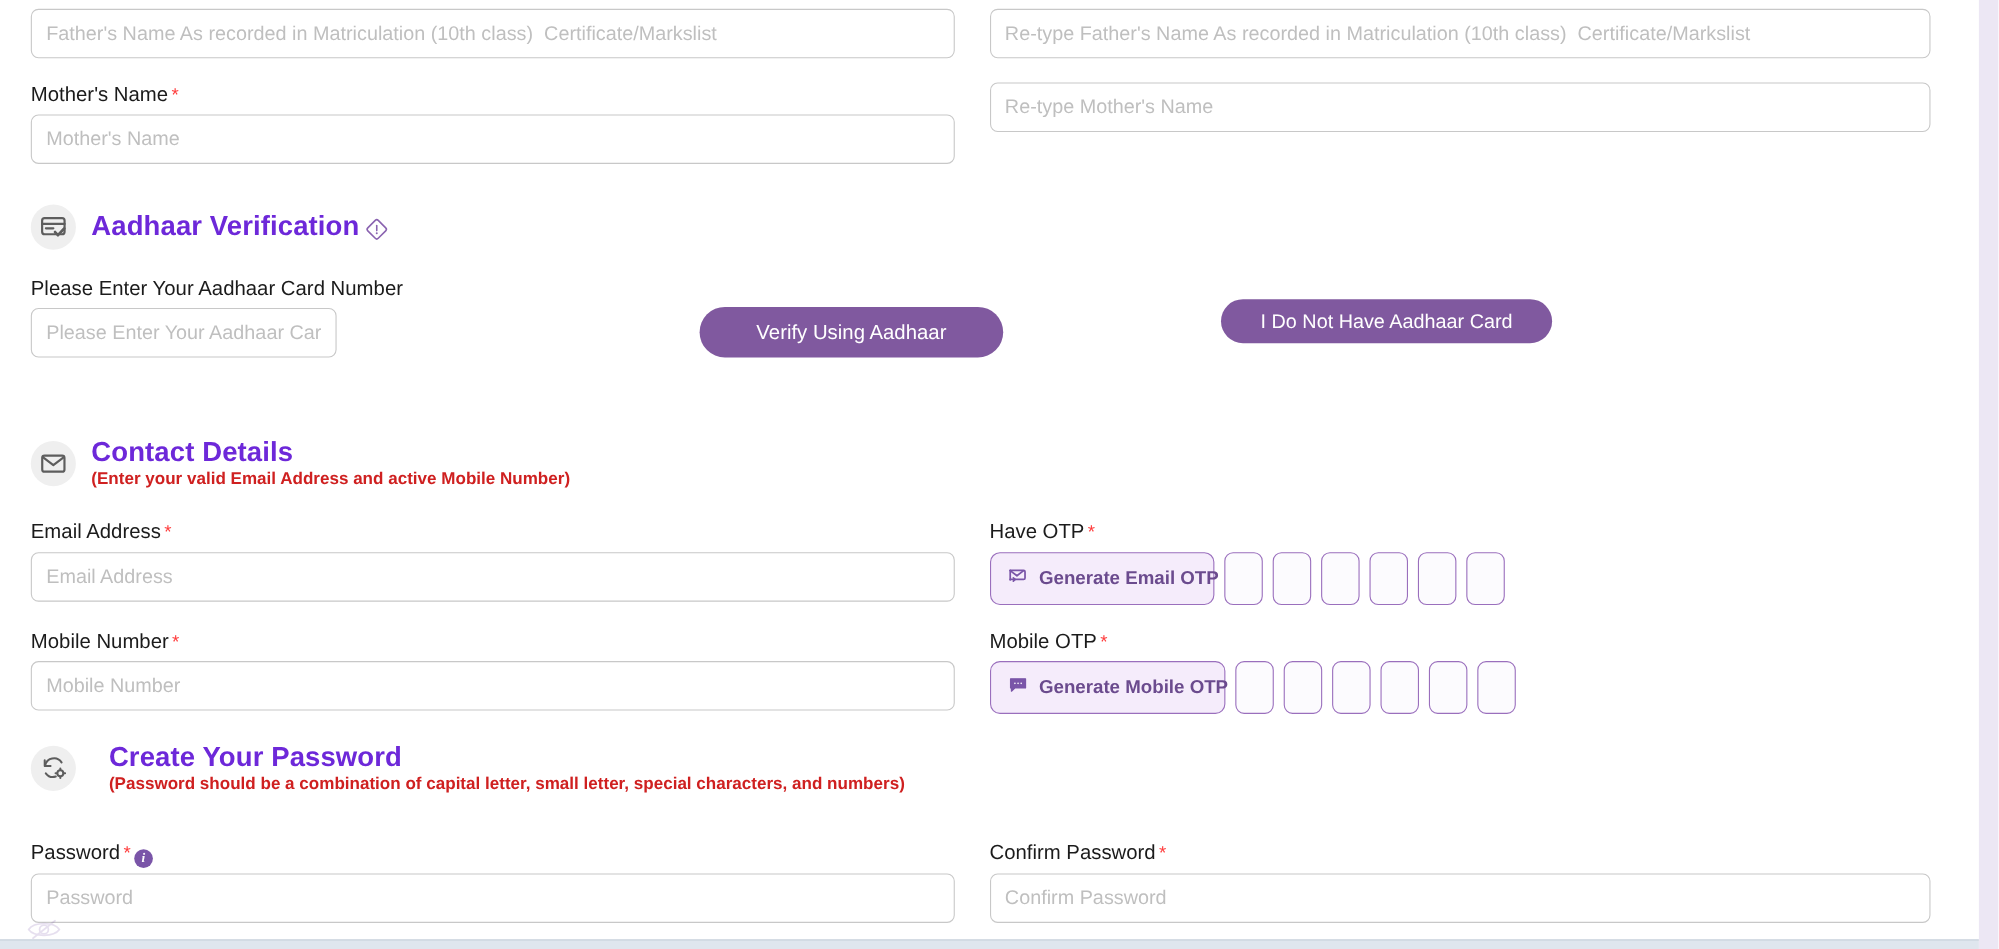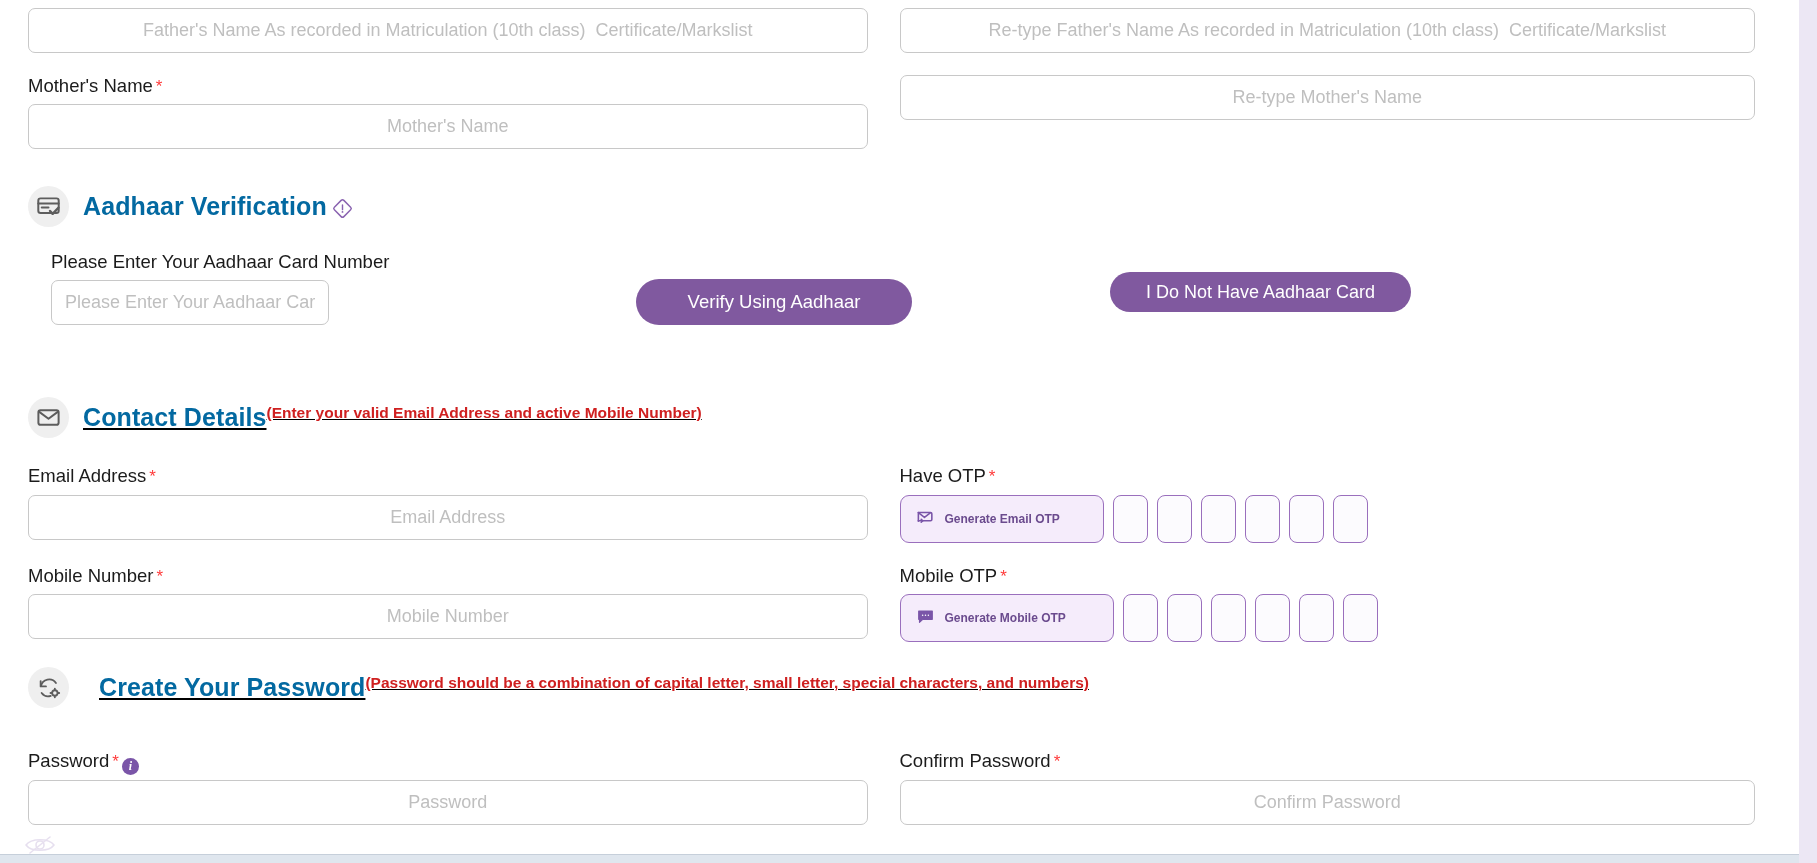--- a/index.html
+++ b/index.html
@@ -63,21 +63,20 @@
     width: 100%;
     height: 45px;
     border: 1px solid #c8c8c8;
     border-radius: 7px;
     background: #fff;
     font-size: 18px;
     color: #2b2b2b;
     padding: 0 13px;
     font-family: "Liberation Sans", sans-serif;
     outline: none;
-    text-align: center;
   }
   .txt-input::placeholder { color: #bfbfbf; }
 
   
   .section-head {
     display: flex;
     align-items: center;
     gap: 14px;
   }
   .sec-icon {
@@ -85,33 +84,33 @@
     border-radius: 50%;
     background: #efefef;
     display: flex;
     align-items: center;
     justify-content: center;
     flex: 0 0 41px;
   }
   .sec-title {
     font-size: 25px;
     font-weight: bold;
-    color: #0369a1;
+    color: #6d28d9;
     letter-spacing: .1px;
     display: flex;
     align-items: center;
     gap: 2px;
   }
   .sec-sub {
     font-size: 15.5px;
     font-weight: bold;
     color: #cf2020;
     margin-top: 1px;
   }
-  .sec-textblock { display: flex; flex-direction: row; justify-content: center; text-decoration: underline; }
+  .sec-textblock { display: flex; flex-direction: column; justify-content: center; }
 
   .warn-diamond {
     display: inline-block;
     width: 23px; height: 23px;
     margin-left: 2px;
     position: relative;
     top: 2px;
   }
 
   
@@ -173,21 +172,21 @@
   .gen-btn {
     background: #f5ecfb;
     border: 1px solid #9a6fbd;
     border-radius: 9px;
     height: 48px;
     padding: 0 15px;
     display: flex;
     align-items: center;
     gap: 10px;
     color: #6b4b8e;
-    font-size: 12px;
+    font-size: 17px;
     font-weight: bold;
     cursor: pointer;
     font-family: "Liberation Sans", sans-serif;
     white-space: nowrap;
   }
   .gen-btn.email { width: 204px; }
   .gen-btn.mobile { width: 214px; }
   .otp-box {
     width: 35px;
     height: 48px;
@@ -270,21 +269,21 @@
         <span class="warn-diamond">
           <svg width="23" height="23" viewBox="0 0 24 24" fill="none" stroke="#8a63b0" stroke-width="1.5" stroke-linecap="round" stroke-linejoin="round">
             <rect x="5" y="5" width="14" height="14" rx="2" transform="rotate(45 12 12)"></rect>
             <line x1="12" y1="8.3" x2="12" y2="13.2"></line>
             <circle cx="12" cy="15.6" r=".95" fill="#8a63b0" stroke="none"></circle>
           </svg>
         </span>
       </span>
     </div>
 
-    <div style="margin-top:24px;margin-left:23px;">
+    <div style="margin-top:24px;">
       <div class="aadhaar-label">Please Enter Your Aadhaar Card Number</div>
       <div class="aadhaar-row">
         <input class="aadhaar-input" placeholder="Please Enter Your Aadhaar Card Number" style="">
       </div>
     </div>
 
     <div class="section-head" style="margin-top:72px;">
       <span class="sec-icon">
         <svg width="25" height="25" viewBox="0 0 24 24" fill="none" stroke="#5d5d5d" stroke-width="1.9" stroke-linecap="round" stroke-linejoin="round">
           <rect x="2.3" y="5" width="19.4" height="14" rx="2"></rect>

